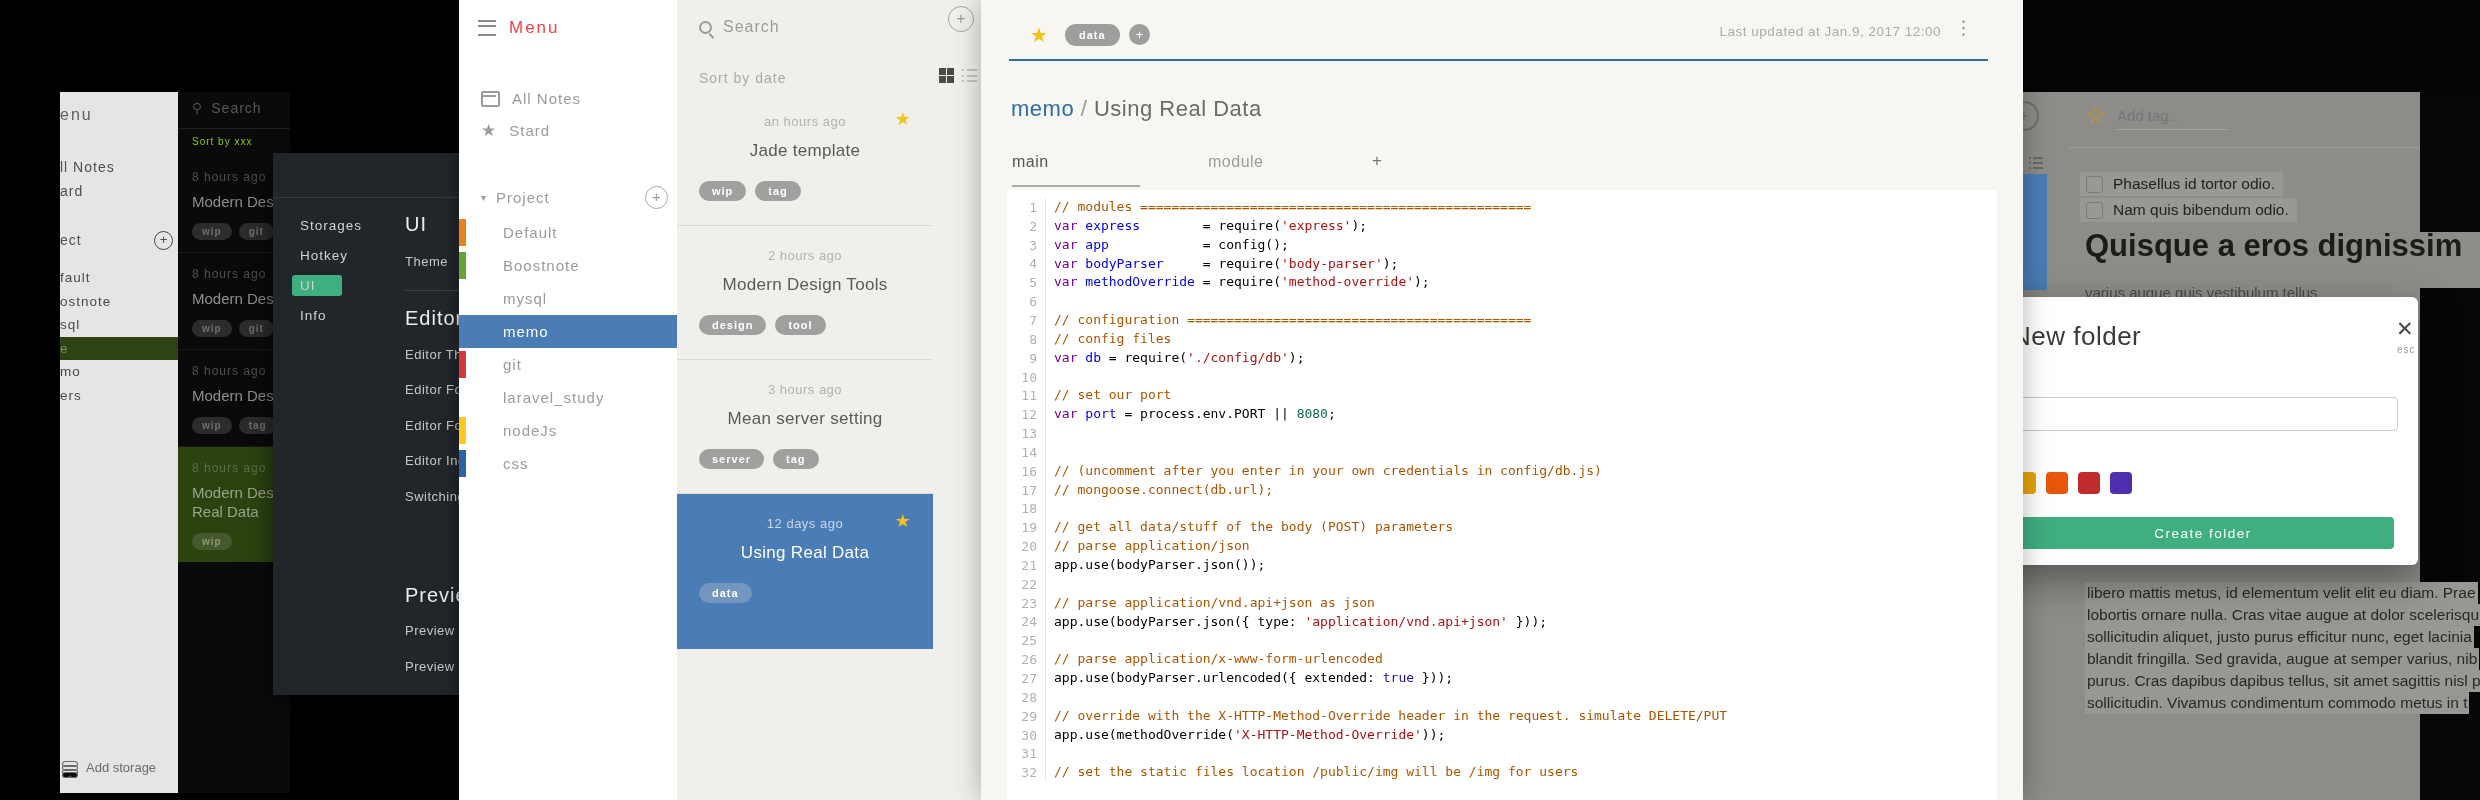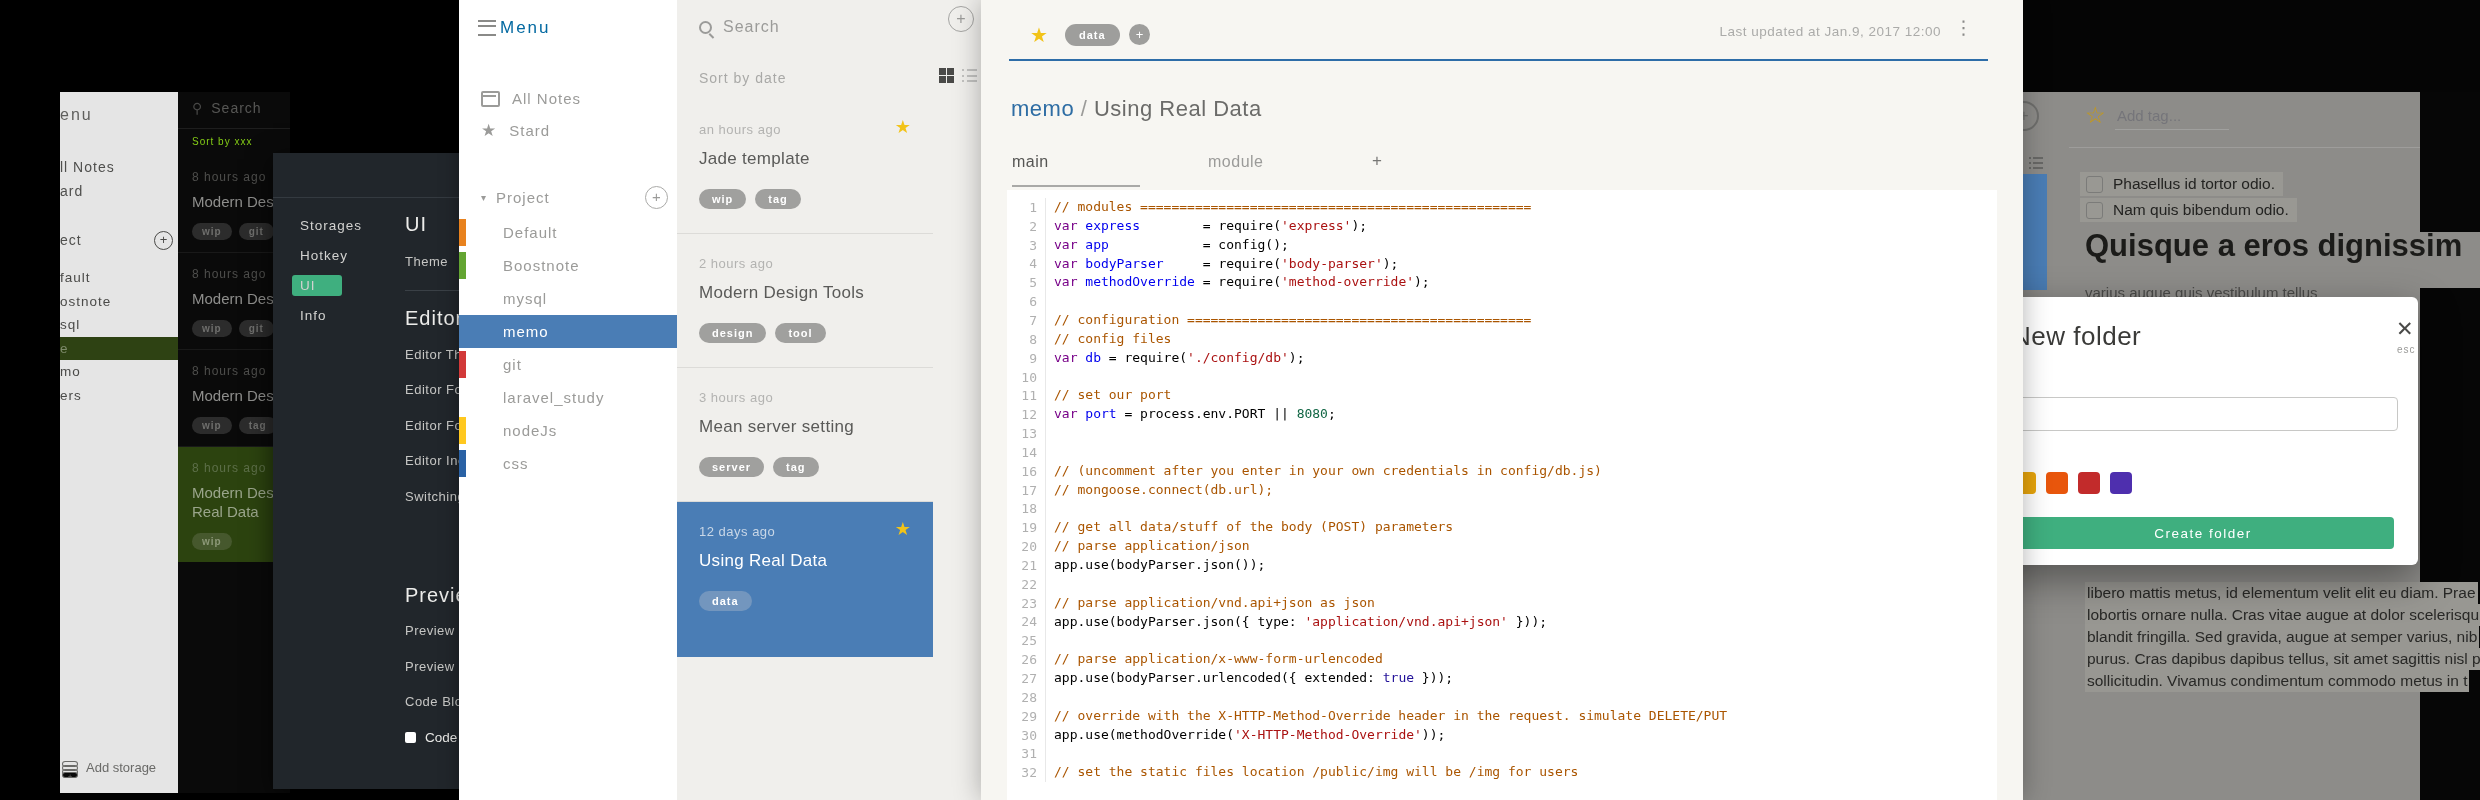--- a/index.html
+++ b/index.html
@@ -33,39 +33,39 @@
   .da-note.sel .da-tag{background:#46582d;color:#8d9879;}
   #dark-notes{left:118px;top:64px;width:112px;}
   #add-storage{left:2px;top:668px;display:flex;align-items:center;gap:8px;color:#6a6a68;font-size:13px;}
   .db-icon{width:16px;height:14px;position:relative;}
   .db-icon span{position:absolute;left:0;width:14px;height:4px;border:1px solid #6a6a68;border-radius:40%/100%;}
   .db-icon span:nth-child(1){top:0}.db-icon span:nth-child(2){top:4px}.db-icon span:nth-child(3){top:8px}
   .db-plus{position:absolute;right:-4px;bottom:-3px;width:9px;height:9px;border:1px solid #6a6a68;border-radius:50%;
            background:#0a0a0a;color:#6a6a68;font-size:8px;line-height:8px;text-align:center;}
 
   
-  #settings{left:273px;top:153px;width:186px;height:636px;background:#21262b;z-index:3;
+  #settings{left:273px;top:153px;width:186px;height:542px;background:#21262b;z-index:3;
             box-shadow:0 6px 24px rgba(0,0,0,.6);overflow:hidden;}
   #settings .head{position:absolute;left:0;top:0;width:100%;height:44px;border-bottom:1px solid #343a40;}
   #sp-nav{position:absolute;left:27px;top:57px;width:110px;}
   .sp-nav-item{height:30px;display:flex;align-items:center;color:#d2d2d0;font-size:13.5px;letter-spacing:1px;}
   .sp-nav-item .pill{padding:3px 26px 3px 8px;margin-left:-8px;border-radius:3px;}
   #sp-content{position:absolute;left:132px;top:51px;width:200px;white-space:nowrap;}
   .sp-h{height:40px;display:flex;align-items:center;color:#ececea;font-size:20px;letter-spacing:1px;}
   .sp-h.h2{height:36px;}
   .sp-item{height:35.5px;display:flex;align-items:center;color:#c6c6c4;font-size:13px;letter-spacing:.5px;}
   .sp-div{height:1px;background:#3a4046;margin:10px 0;width:160px;}
   .sp-gap{margin-top:63px;}
   .sp-check{height:36px;display:flex;align-items:center;gap:9px;color:#e8e8e6;font-size:13.5px;}
   .sp-check .bx{width:11px;height:11px;background:#fff;border-radius:2px;}
 
   
   #sidebar{left:459px;top:0;width:218px;height:800px;background:#ffffff;z-index:4;
            box-shadow:0 0 18px rgba(0,0,0,.35);}
-  #sb-menu{left:19px;top:18px;display:flex;align-items:center;gap:4px;color:#0369a1;
+  #sb-menu{left:19px;top:18px;display:flex;align-items:center;gap:13px;color:#ef4444;
            font-size:17px;letter-spacing:2px;}
   .burger{width:18px;height:12px;border-top:2px solid #8a8a88;border-bottom:2px solid #8a8a88;position:relative;}
   .burger:after{content:"";position:absolute;left:0;top:3px;width:100%;height:2px;background:#8a8a88;}
   .sb-nav-item{position:absolute;left:22px;display:flex;align-items:center;gap:12px;color:#9b9b99;
                font-size:15px;letter-spacing:1px;}
   .note-box{width:15px;height:12px;border:2px solid #9b9b99;border-radius:2px;position:relative;}
   .note-box:after{content:"";position:absolute;left:-2px;top:2px;width:15px;height:2px;background:#9b9b99;}
   .gray-star{color:#9b9b99;font-size:17px;line-height:14px;}
   #sb-project{left:22px;top:189px;display:flex;align-items:center;gap:9px;color:#9b9b99;
               font-size:15px;letter-spacing:1px;}
@@ -85,21 +85,21 @@
   .mag:after{content:"";position:absolute;left:9px;top:10px;width:6px;height:2px;background:#9b9b99;
              transform:rotate(45deg);transform-origin:0 0;}
   #nl-plus{left:271px;top:6px;width:24px;height:24px;border:1.5px solid #a5a5a3;border-radius:50%;
            color:#9b9b99;font-size:16px;line-height:23px;text-align:center;}
   #nl-sort{left:22px;top:70px;color:#a9a9a7;font-size:14px;letter-spacing:1px;}
   #grid-icon{left:262px;top:68px;width:15px;height:15px;display:grid;grid-template-columns:7px 7px;gap:1px;}
   #grid-icon i{background:#4a4a48;width:7px;height:7px;}
   #list-icon{left:285px;top:69px;width:15px;height:13px;display:flex;flex-direction:column;justify-content:space-between;}
   #list-icon i{height:2px;background:#c2c2c0;position:relative;margin-left:5px;}
   #list-icon i:before{content:"";position:absolute;left:-5px;top:0;width:2px;height:2px;background:#c2c2c0;}
-  #nl-notes{left:0;top:100px;width:256px;}
+  #nl-notes{left:0;top:92px;width:256px;text-align:center;}
   .nl-note{position:relative;padding:22px 22px 24px 22px;border-bottom:1px solid #dcdbd8;}
   .nl-note .t{color:#b3b3b1;font-size:13px;letter-spacing:.5px;}
   .nl-note .ti{color:#5a5a58;font-size:17px;margin-top:12px;letter-spacing:.3px;}
   .nl-tags{margin-top:20px;display:flex;gap:9px;}
   .nl-tag{background:#a0a09e;color:#fff;font-size:11px;font-weight:bold;letter-spacing:1px;
           padding:4px 13px;border-radius:11px;}
   .nl-note .star{position:absolute;right:22px;top:16px;color:#f2c318;font-size:18px;}
   .nl-note.sel{background:#4a7db5;border-bottom:none;padding-bottom:46px;}
   .nl-note.sel .t{color:#c9d7e7;}
   .nl-note.sel .ti{color:#ffffff;}
@@ -556,20 +556,21 @@
     </div>
     <div class="ra-todo" style="top:198px">
       <span class="cb"></span>
       <span class="tx">Nam quis bibendum odio.</span>
     </div>
     <div id="ra-heading" class="abs">Quisque a eros dignissim</div>
     <div id="ra-subline" class="abs">varius augue quis vestibulum tellus</div>
     <div id="ra-par" class="abs">
         <div>libero mattis metus, id elementum velit elit eu diam. Prae</div>
         <div>lobortis ornare nulla. Cras vitae augue at dolor scelerisqu</div>
+        <div>sollicitudin aliquet, justo purus efficitur nunc, eget lacinia</div>
         <div>blandit fringilla. Sed gravida, augue at semper varius, nib</div>
         <div>purus. Cras dapibus dapibus tellus, sit amet sagittis nisl p</div>
         <div>sollicitudin. Vivamus condimentum commodo metus in t</div>
       </div>
   </div>
 
   <div id="modal" class="abs">
     <div id="mo-title" class="abs">New folder</div>
     <div id="mo-close" class="abs">✕</div>
     <div id="mo-esc" class="abs">esc</div>

